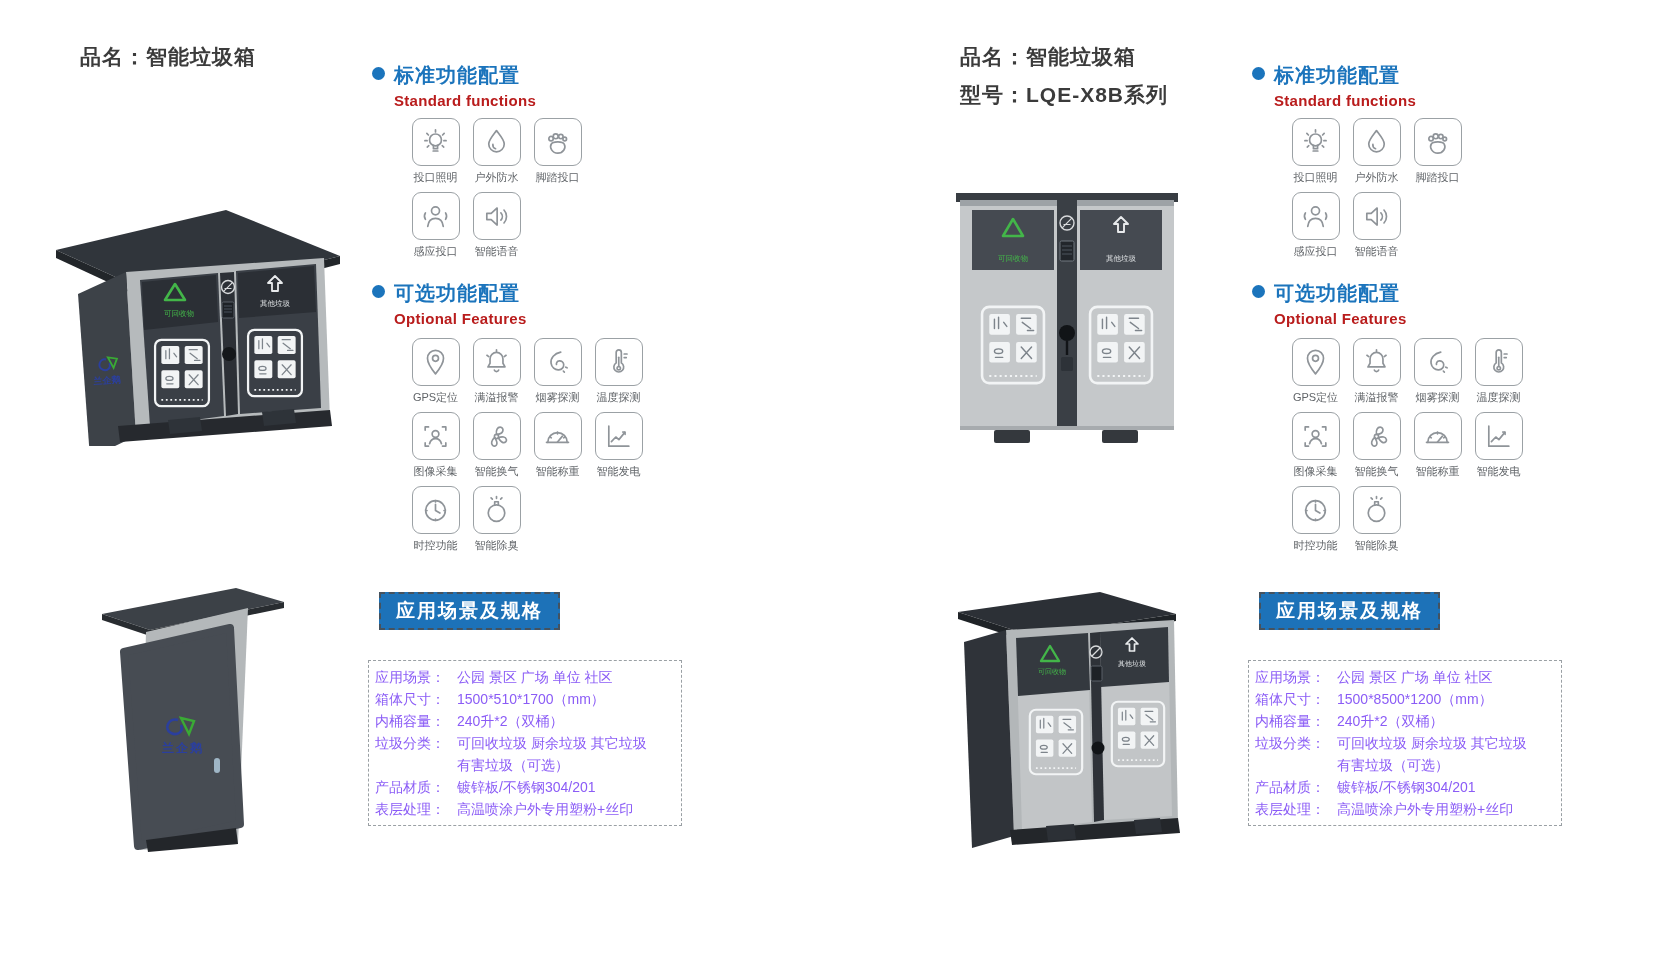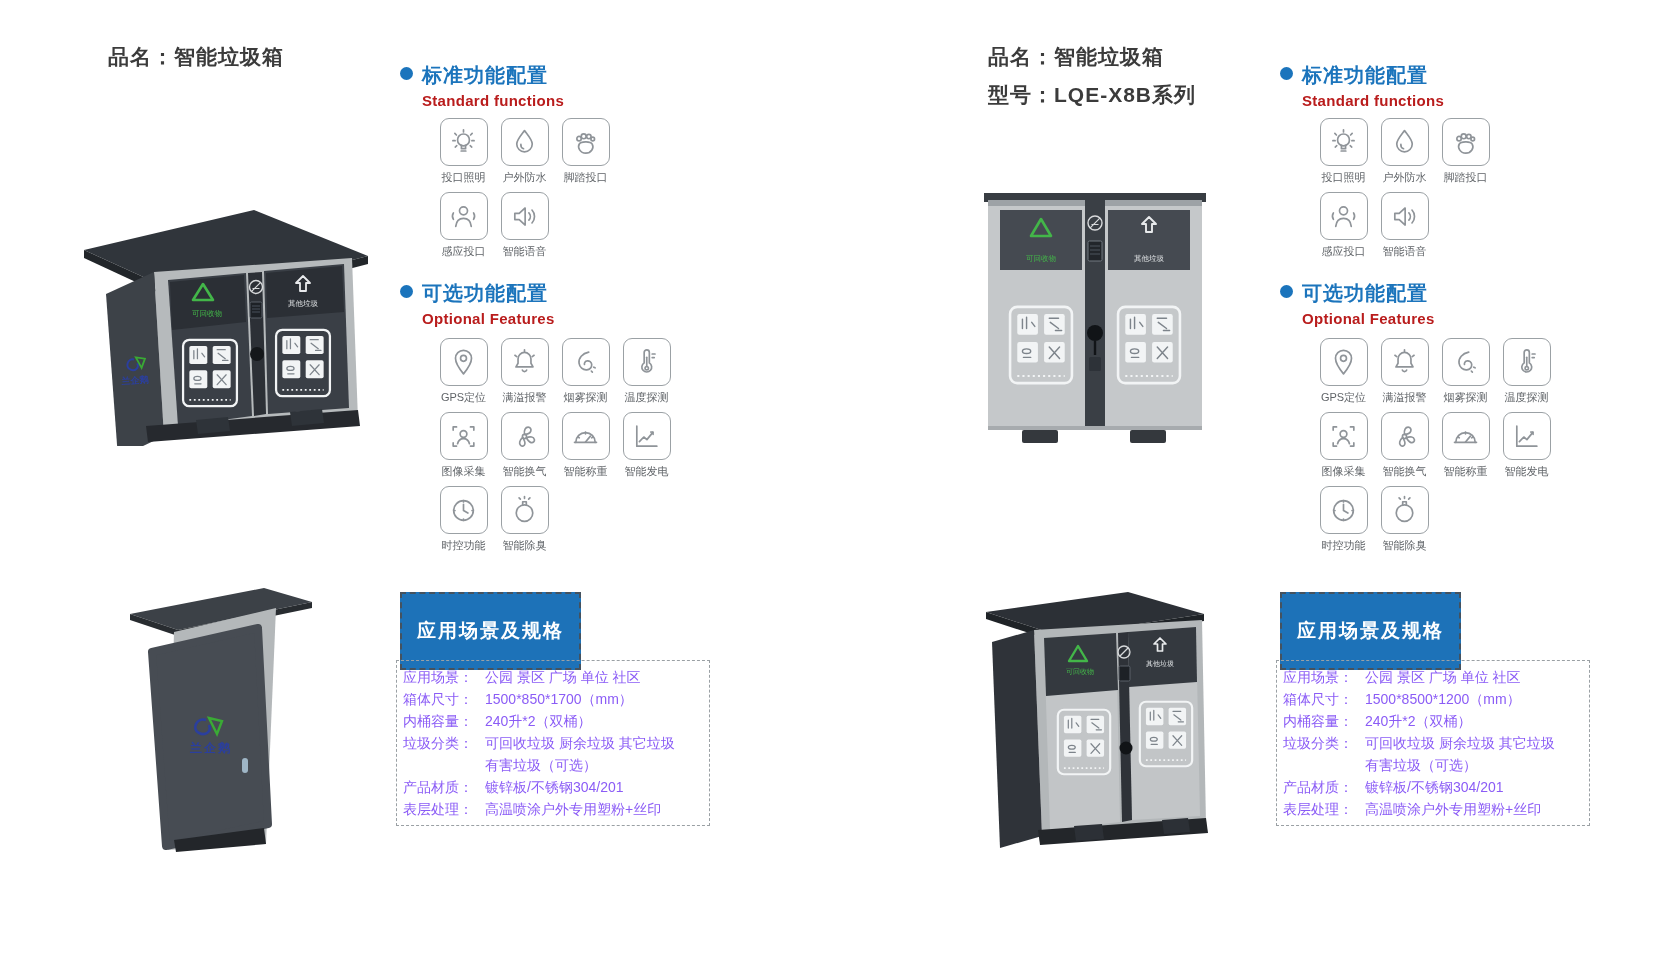--- a/index.html
+++ b/index.html
@@ -1,18 +1,18 @@
 <!DOCTYPE html>
 <html><head>
 <meta charset="utf-8">
 <style>
   html,body{margin:0;padding:0;background:#ffffff;}
   body{width:1656px;height:957px;position:relative;overflow:hidden;
        font-family:"Liberation Sans","DejaVu Sans",sans-serif;}
-  .column{position:absolute;top:0;width:790px;height:820px;margin-left:28px;}
+  .column{position:absolute;top:0;width:790px;height:820px;}
   #colA{left:0;}
   #colB{left:880px;}
 
   .titles{position:absolute;left:80px;top:38px;}
   .t-line{font-size:21px;font-weight:bold;color:#3b3b3b;line-height:38px;letter-spacing:1px;}
 
   .bin-wrap{position:absolute;}
 
   .fns{position:absolute;left:372px;top:0;width:310px;height:957px;}
   .fn-head{position:absolute;display:flex;gap:9px;}
@@ -22,22 +22,22 @@
 
   .fn-grid{position:absolute;left:33px;}
   .fn-row{display:flex;margin-bottom:7px;}
   .fn-cell{width:61px;text-align:center;}
   .fn-box{width:46px;height:46px;border:1.6px solid #9ba1a5;border-radius:9px;margin:0 auto 4px;
           display:flex;align-items:center;justify-content:center;background:#fff;}
   .fn-box svg{width:31px;height:31px;}
   .fn-box svg *{stroke:#8f9499;fill:none;stroke-width:1.3;stroke-linecap:round;stroke-linejoin:round;}
   .fn-label{font-size:11px;color:#606468;white-space:nowrap;}
 
-  .spec-btn{position:absolute;left:0;display:inline-block;background:#1d72b8;color:#ffffff;
-            font-size:19px;font-weight:bold;letter-spacing:2px;padding:24px 15px;
+  .spec-btn{position:absolute;left:7px;display:inline-block;background:#1d72b8;color:#ffffff;
+            font-size:19px;font-weight:bold;letter-spacing:2px;padding:4px 15px;
             border:2px dashed #45525e;}
   .spec-box{position:absolute;left:-4px;width:300px;border:1.6px dashed #9aa0a4;
             padding:5px 6px;font-size:14px;color:#8b5cf6;line-height:22px;}
   .spec-row{display:flex;}
   .spec-label{flex:0 0 82px;white-space:nowrap;}
   .spec-value{flex:1;white-space:pre-line;}
 </style>
 </head>
 <body>
 
@@ -360,21 +360,21 @@
 
     <div class="spec-btn" style="top:592px;">应用场景及规格</div>
 
     <div class="spec-box" style="top:660px;">
       <div class="spec-row">
         <span class="spec-label">应用场景：</span>
         <span class="spec-value">公园 景区 广场 单位 社区</span>
       </div>
       <div class="spec-row">
         <span class="spec-label">箱体尺寸：</span>
-        <span class="spec-value">1500*850*1700（mm）</span>
+        <span class="spec-value">1500*510*1700（mm）</span>
       </div>
       <div class="spec-row">
         <span class="spec-label">内桶容量：</span>
         <span class="spec-value">240升*2（双桶）</span>
       </div>
       <div class="spec-row">
         <span class="spec-label">垃圾分类：</span>
         <span class="spec-value">可回收垃圾 厨余垃圾 其它垃圾
 有害垃圾（可选）</span>
       </div>

